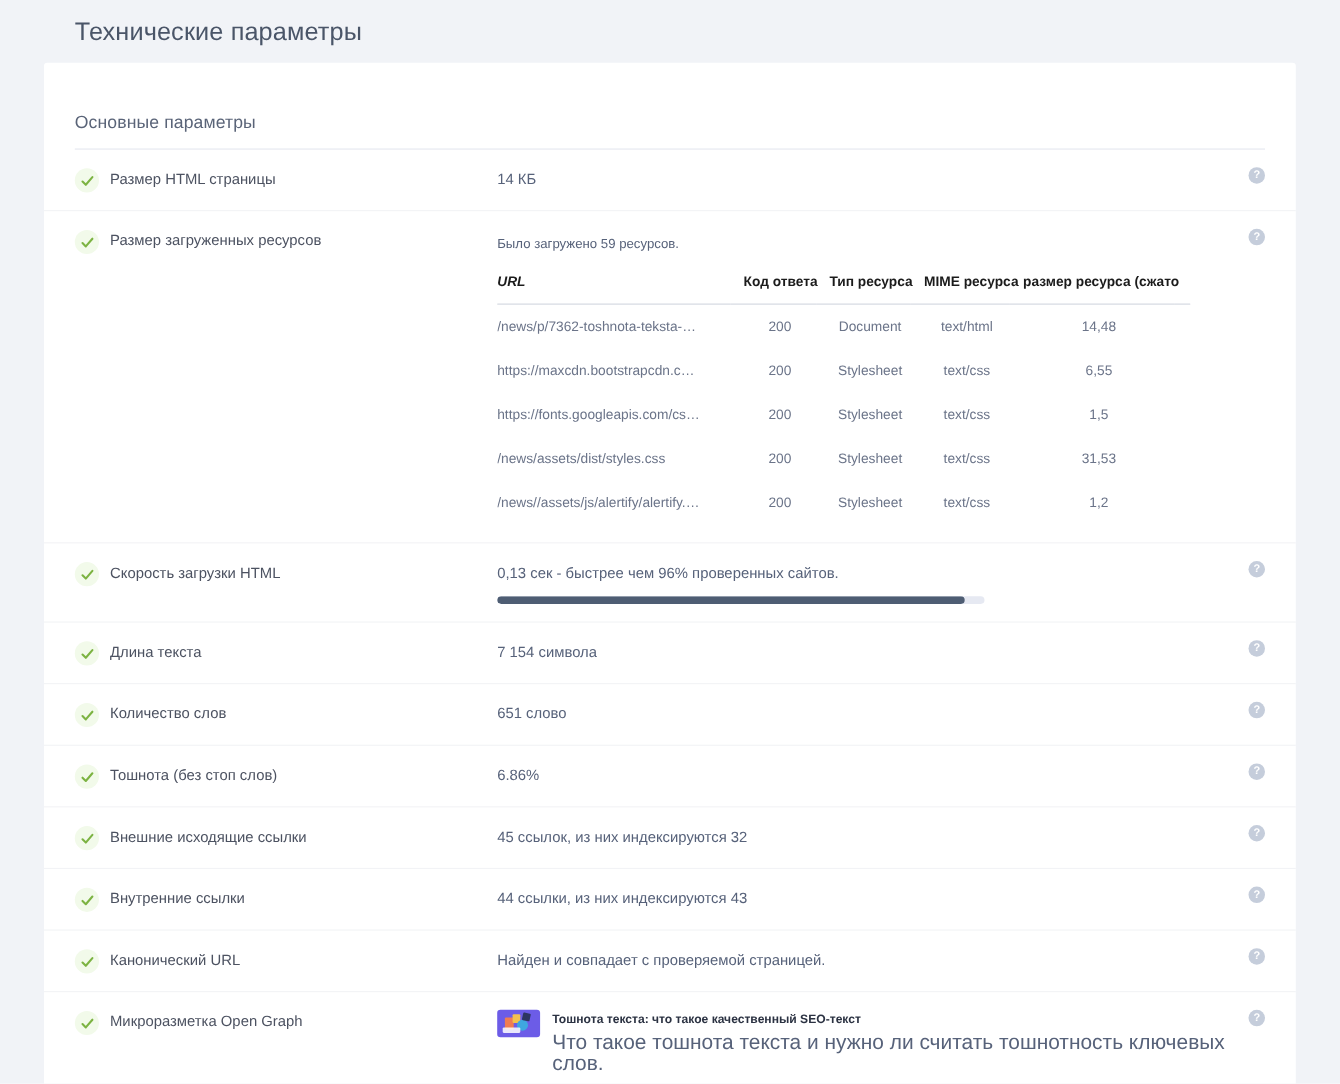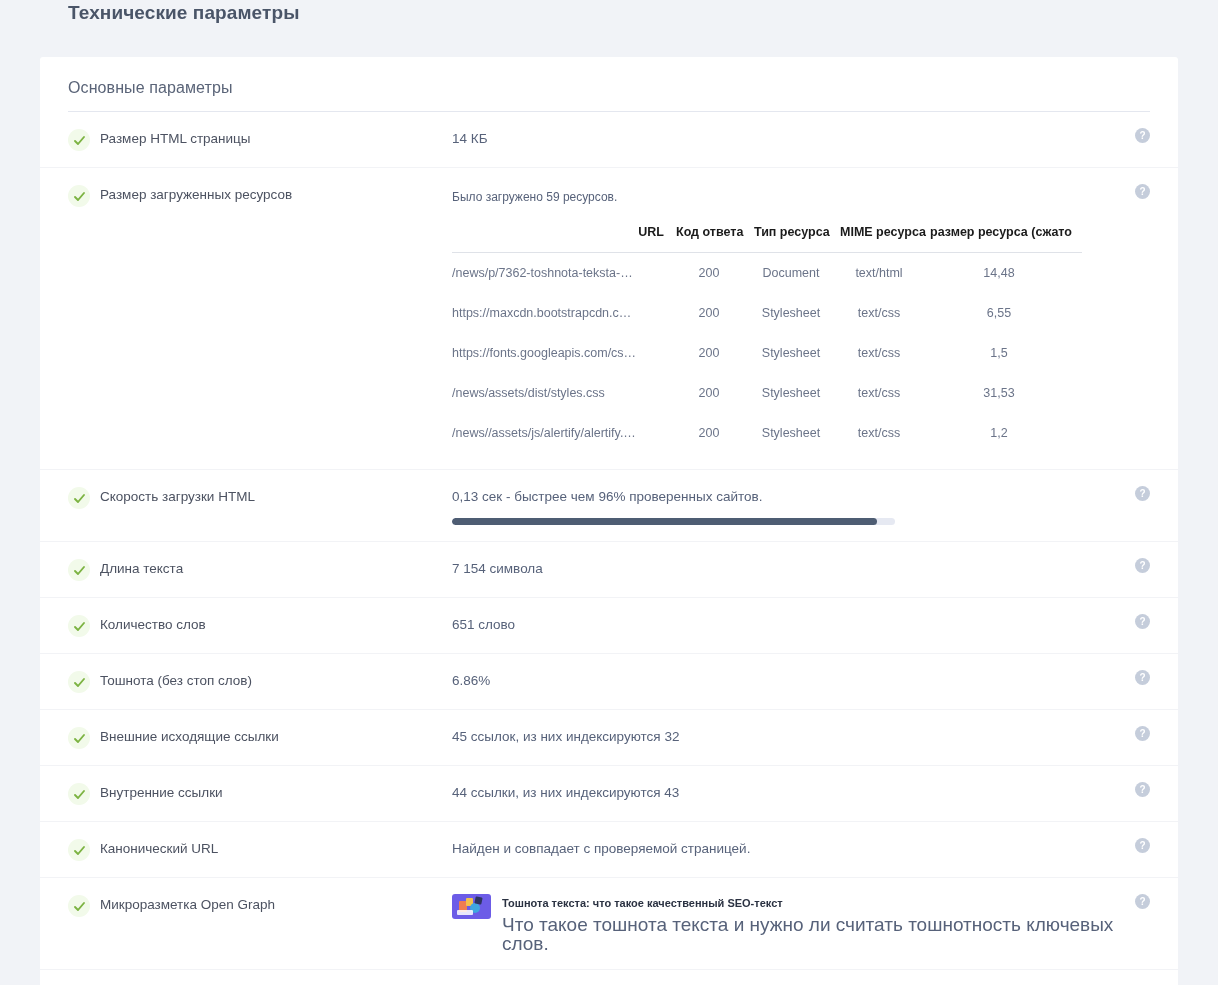--- a/index.html
+++ b/index.html
@@ -8,42 +8,43 @@
     margin: 0; padding: 0;
     width: 1218px; height: 985px;
     background: #f1f3f7;
     font-family: "Liberation Sans", "DejaVu Sans", sans-serif;
     -webkit-font-smoothing: antialiased;
   }
   .page { width: 1218px; height: 985px; position: relative; overflow: hidden; }
 
   .page-title {
     position: absolute;
-    left: 68px; top: 2px;
-    font-size: 19px;
-    font-weight: 700;
+    left: 68px; top: 15px;
+    font-size: 23px;
+    font-weight: 400;
     color: #4a5568;
     letter-spacing: 0.1px;
   }
 
   .card {
     position: absolute;
     left: 40px; top: 57px;
     width: 1138px;
     min-height: 928px;
     background: #ffffff;
     border-radius: 3px 3px 0 0;
   }
 
   .section-title {
     font-size: 16px;
     font-weight: 400;
     color: #5a6478;
     padding: 22px 13px 0 28px;
     letter-spacing: 0.1px;
+    margin-top: 24px;
   }
   .section-divider {
     height: 1px;
     background: #e4e7ef;
     margin: 14px 28px 0 28px;
   }
 
   .rows { padding: 0; }
 
   .row {
@@ -122,21 +123,21 @@
   }
   table.res-table th {
     text-align: center;
     font-weight: 700;
     font-size: 12.5px;
     color: #1b1b1b;
     padding: 0 0 9px 0;
     border-bottom: 1px solid #dfe2e8;
     white-space: nowrap;
   }
-  table.res-table th.col-url { text-align: right; }
+  table.res-table th.col-url { text-align: left; font-style: italic; }
   table.res-table td {
     text-align: center;
     color: #6b7governor;
     color: #6b7489;
     padding: 9px 0 9px 0;
     white-space: nowrap;
     overflow: hidden;
     text-overflow: ellipsis;
   }
   table.res-table td.col-url {

